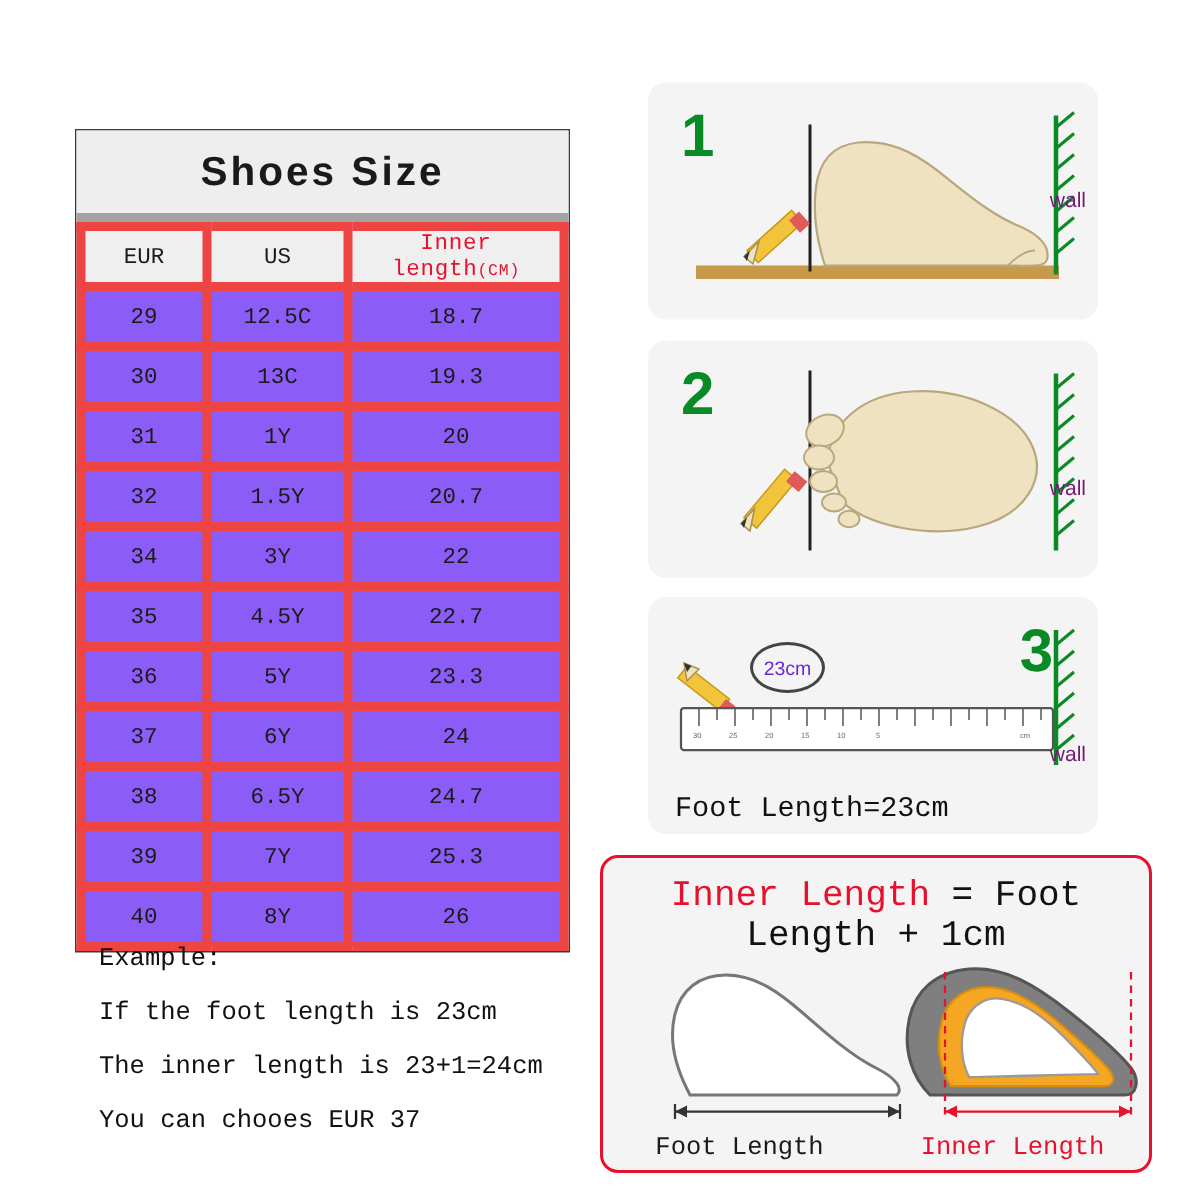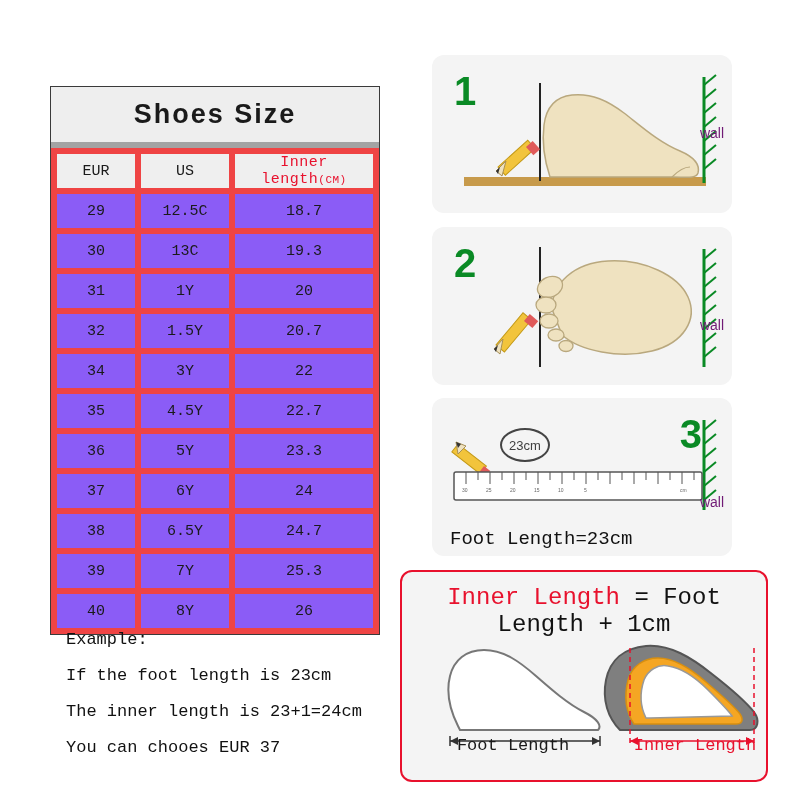--- a/index.html
+++ b/index.html
@@ -125,21 +125,21 @@
     position: absolute;
     left: 68px;
     top: 30px;
     width: 46px;
     height: 30px;
     border: 2px solid #444;
     border-radius: 50%;
     background: #f4f4f4;
     font-family: "Liberation Sans", sans-serif;
     font-size: 13px;
-    color: #404040;
+    color: #6d28d9;
     display: flex;
     align-items: center;
     justify-content: center;
   }
 
   
   #panel4 {
     position: absolute;
     left: 400px;
     top: 570px;
@@ -153,24 +153,23 @@
   .formula {
     text-align: center;
     margin-top: 12px;
     font-family: "Liberation Mono", monospace;
     font-size: 24px;
     color: #111;
   }
   .formula .red { color: #e8112d; }
   .cap-row {
     position: absolute;
-    bottom: 25px;
+    bottom: 5px;
     width: 100%;
     display: flex;
-    padding-left: 20px;
   }
   .cap-row div {
     flex: 1;
     text-align: center;
     font-family: "Liberation Mono", monospace;
     font-size: 17px;
   }
   .cap-row .red { color: #e8112d; }
 
   svg { display: block; }

